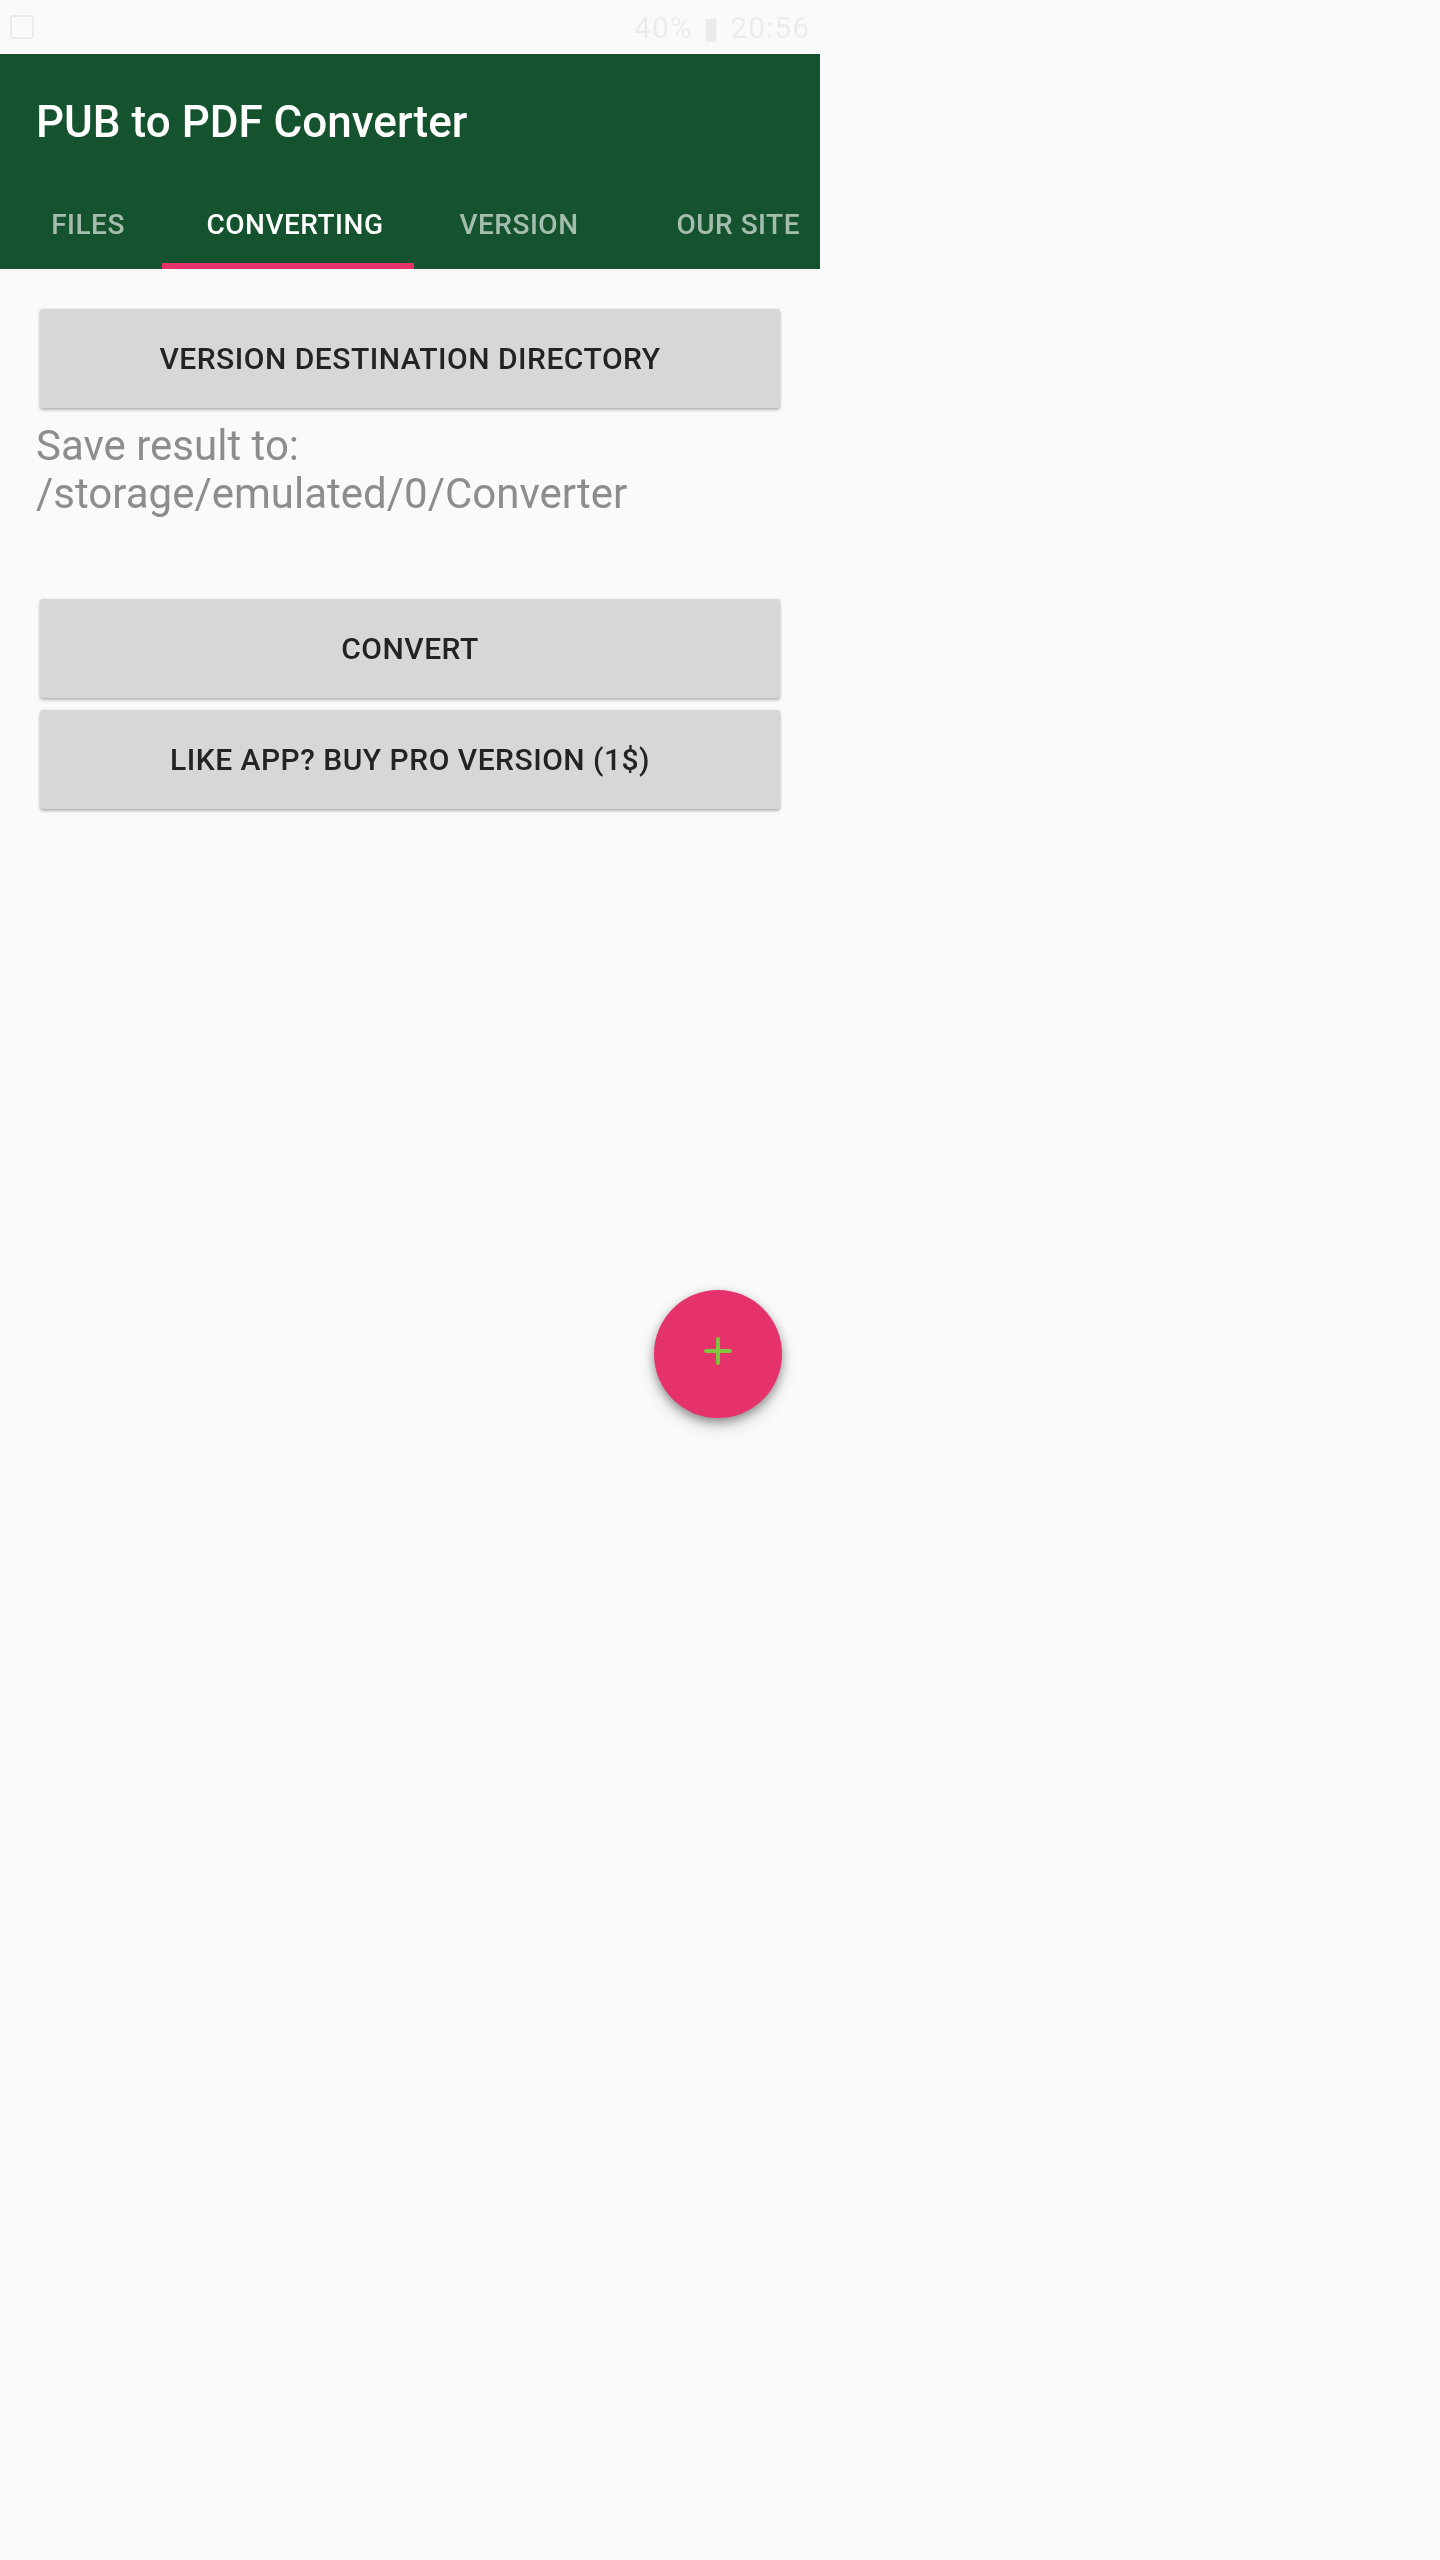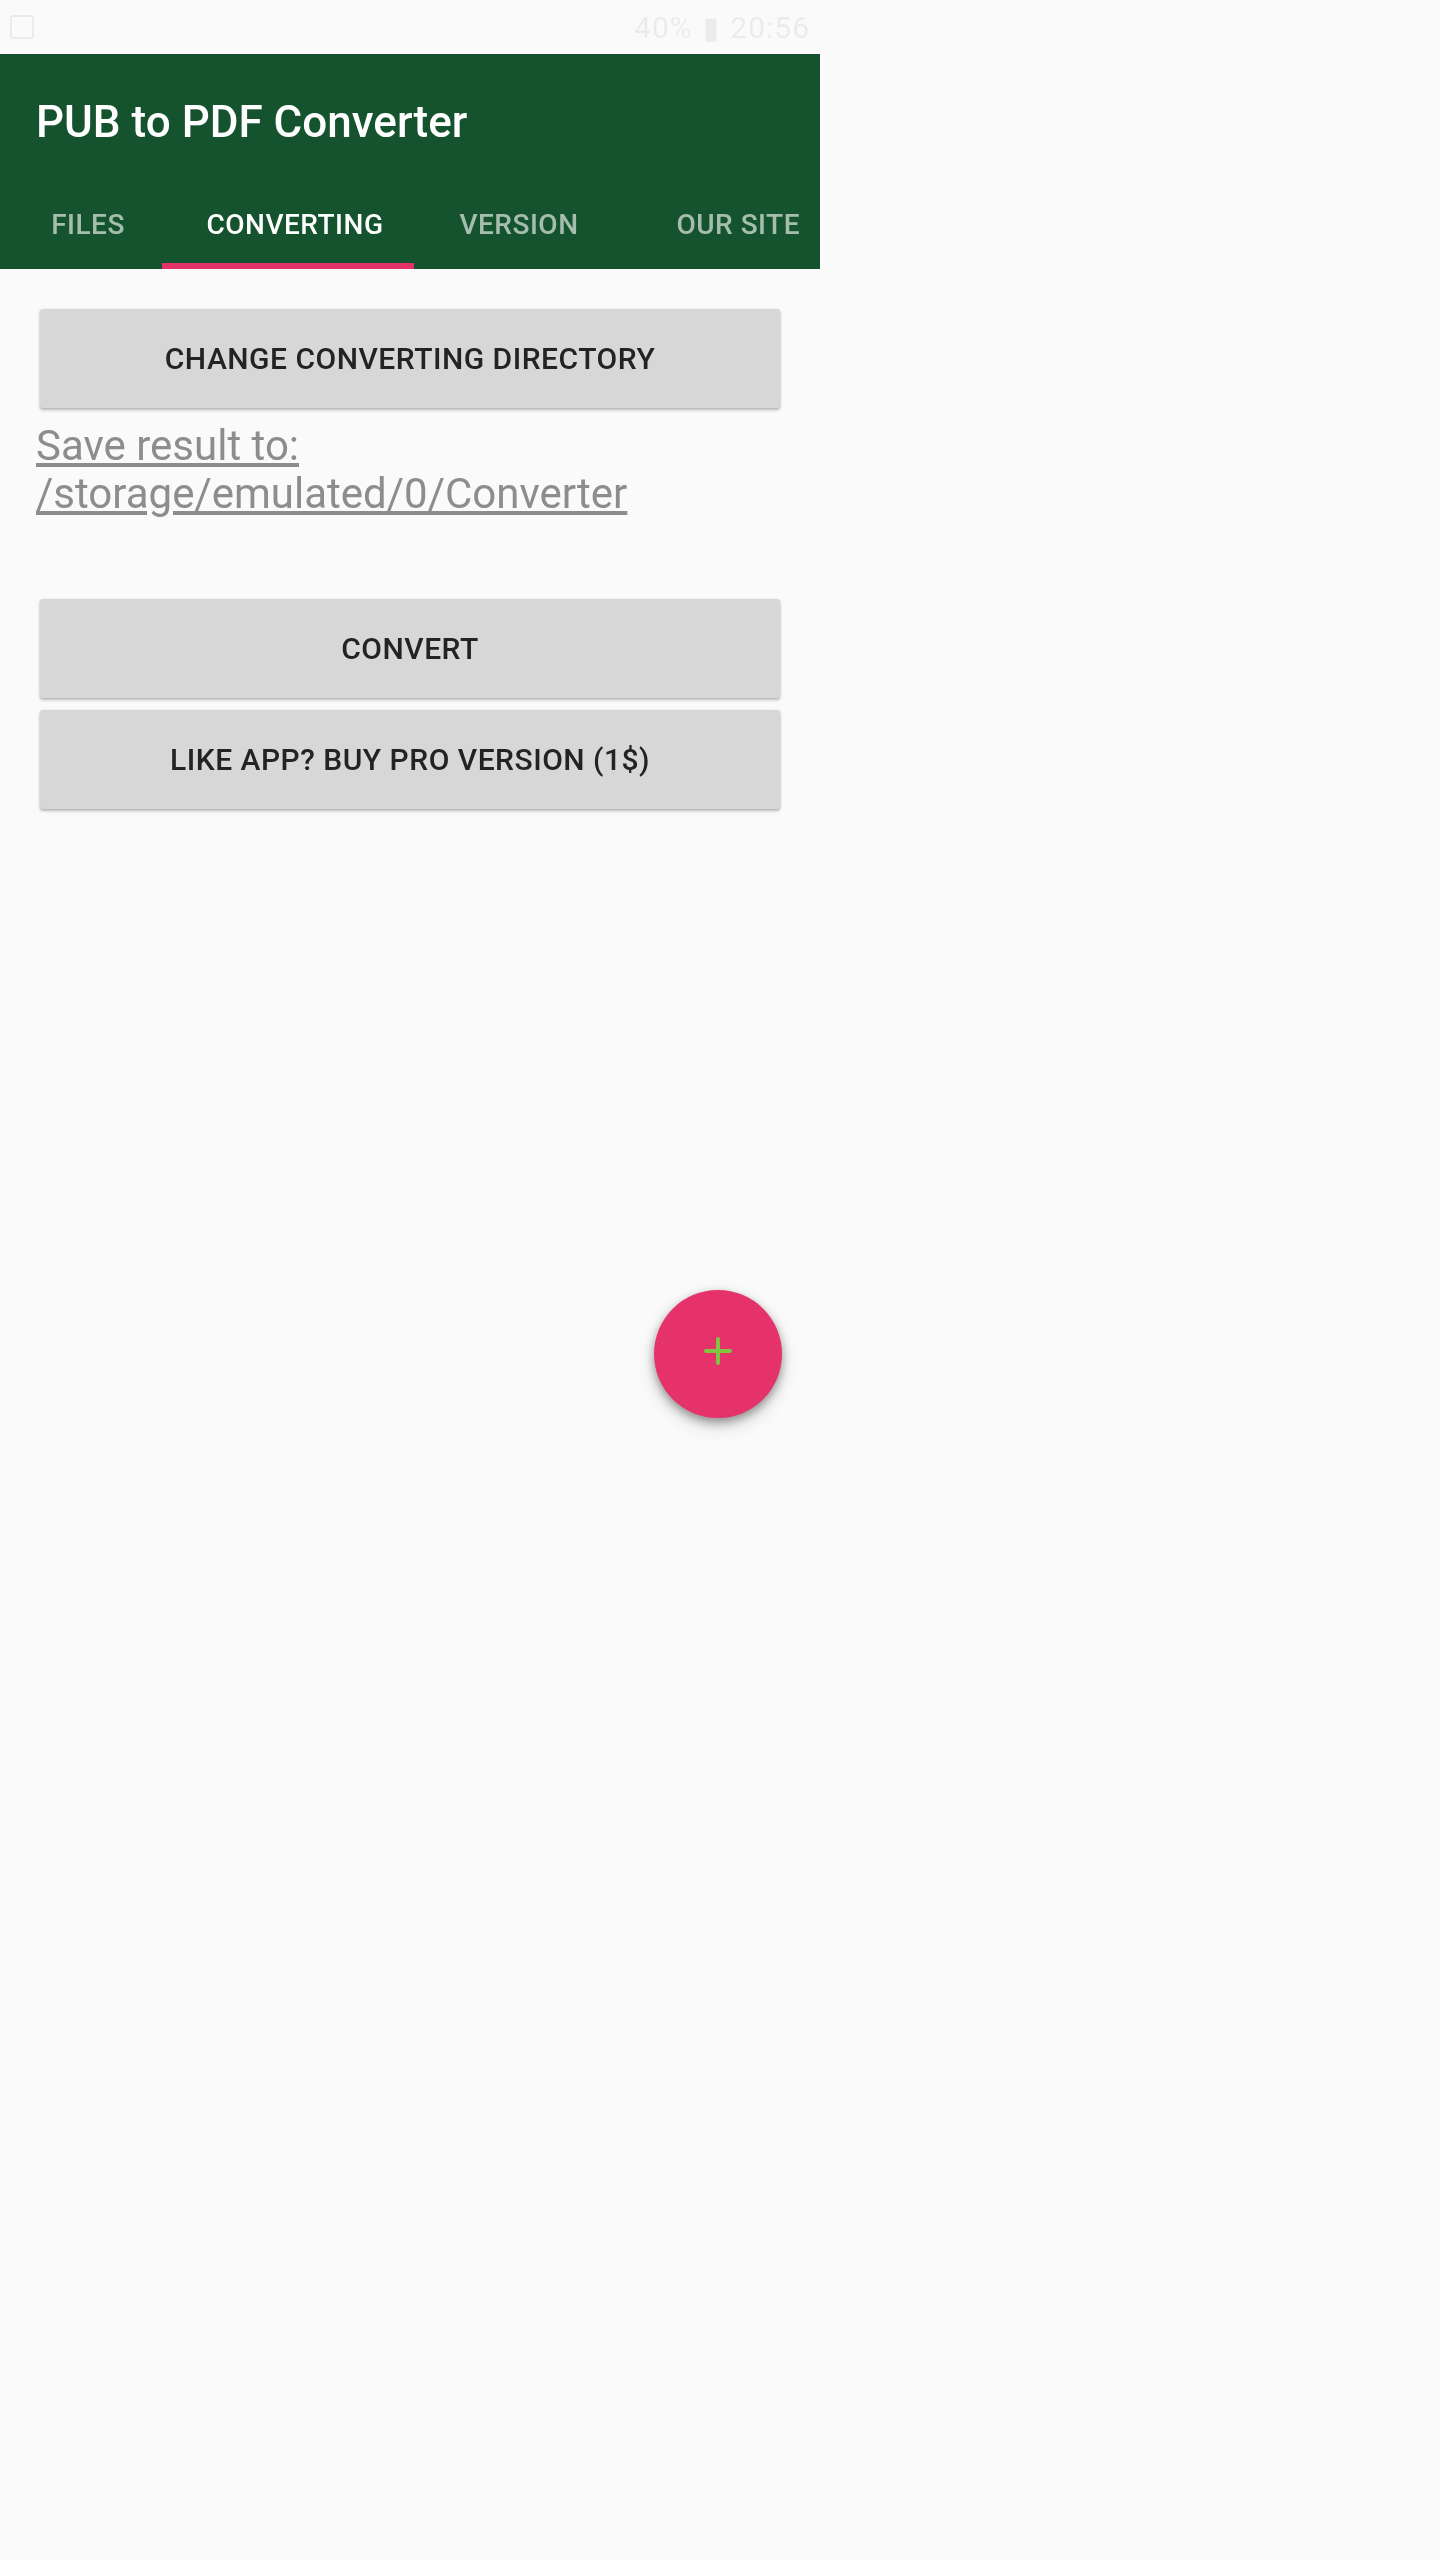--- a/index.html
+++ b/index.html
@@ -115,21 +115,20 @@
       margin-bottom: 12px;
     }
 
     .save-path {
       font-size: 42px;
       color: #8d8d8d;
       line-height: 1.15;
       padding: 2px 0 0 0;
       margin-left: -4px;
       word-break: break-word;
-      text-decoration: underline;
     }
 
     .button-stack {
       margin-top: 80px;
     }
 
     .fab {
       position: absolute;
       right: 38px;
       bottom: 38px;
@@ -186,21 +185,21 @@
   <div class="app-title">PUB to PDF Converter</div>
   <div class="tabs">
     <div class="tab tab-files">FILES</div>
     <div class="tab tab-converting">CONVERTING</div>
     <div class="tab tab-result">VERSION</div>
     <div class="tab tab-our-site">OUR SITE</div>
   </div>
 </div>
 
 <div class="content">
-  <button class="material-button">CHANGE CONVERTING DIRECTORY</button>
+  <button class="material-button">VERSION DESTINATION DIRECTORY</button>
   <div class="save-path">Save result to: /storage/emulated/0/Converter</div>
 
   <div class="button-stack">
     <button class="material-button">CONVERT</button>
     <button class="material-button">LIKE APP? BUY PRO VERSION (1$)</button>
   </div>
 </div>
 
 <button class="fab">
   <span class="plus-icon">

